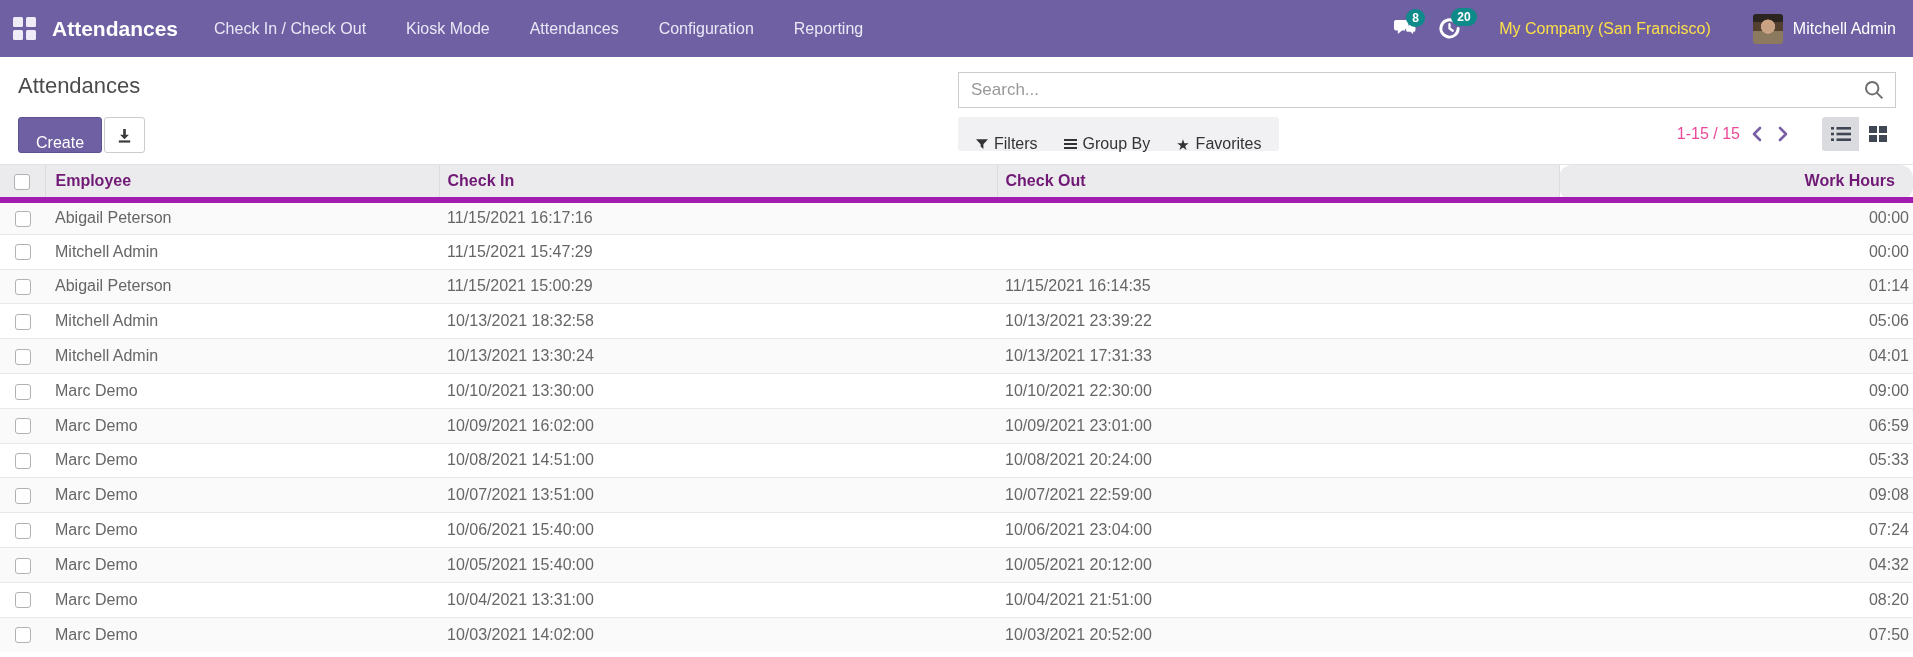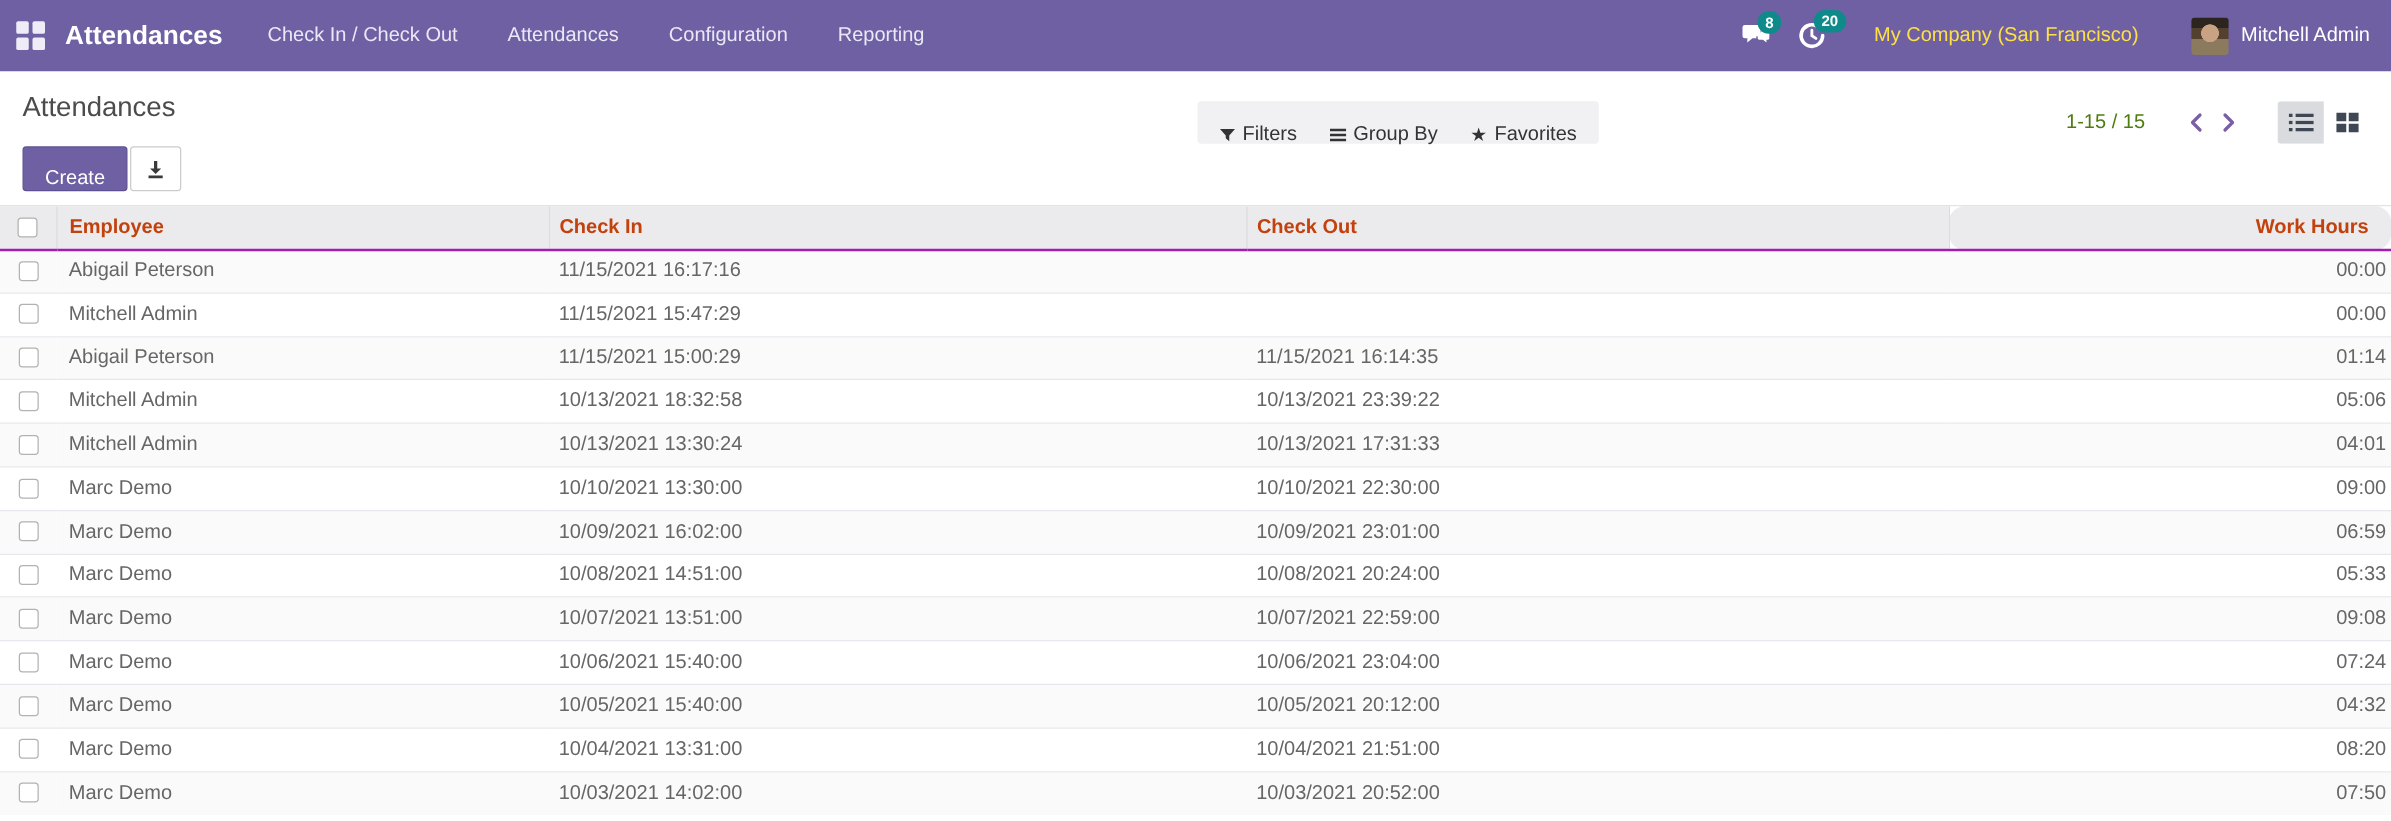--- a/index.html
+++ b/index.html
@@ -61,34 +61,34 @@
   .filter-bar { display: flex; align-items: center; height: 34px;
     background: #f1f1f4; border-radius: 3px; padding: 0 18px; }
   .filter-btn { display: flex; align-items: center; font-size: 16px; color: #333;
     background: none; border: none; cursor: pointer; margin-right: 26px;
     font-family: inherit; margin-top: 20px; }
   .filter-btn:last-child { margin-right: 0; }
   .filter-btn .f-icon { margin-right: 6px; display: flex; align-items: center; }
   .star-glyph { font-size: 15px; color: #333; line-height: 1; }
 
   .pager-group { display: flex; align-items: center; }
-  .pager-text { font-size: 16px; color: #4d7c0f; margin-right: 28px; text-align: right; }
+  .pager-text { font-size: 16px; color: #ec4899; margin-right: 4px; text-align: right; }
   .pager-arrow { background: none; border: none; cursor: pointer; padding: 4px 8px;
     display: flex; align-items: center; }
   .switcher { display: flex; margin-left: 26px; border-radius: 3px; overflow: hidden; }
   .switch-btn { width: 37px; height: 34px; display: flex; align-items: center;
     justify-content: center; background: transparent; border: none; cursor: pointer; }
   .switch-btn.active { background: #d9dbde; }
 
   
   table.o-list { width: 100%; border-collapse: collapse; table-layout: fixed;
     margin-top: 11px; }
   thead th { height: 35px; background: #ebebee; font-size: 16px; font-weight: bold;
-    color: #c2410c; text-align: left; padding-left: 8px;
-    border-bottom: 2px solid #a21caf; border-top: 1px solid #e3e3e7;
+    color: #701a75; text-align: left; padding-left: 8px;
+    border-bottom: 6px solid #a21caf; border-top: 1px solid #e3e3e7;
     border-left: 1px solid #dcdce0; cursor: pointer; }
   thead th:first-child { border-left: none; cursor: default; }
   thead th.col-employee { padding-left: 10px; }
   thead th.col-workhours { text-align: right; padding-right: 18px; border-radius: 13px; }
   tbody td { height: 34.8px; font-size: 16px; color: #666; padding-left: 8px;
     white-space: nowrap; overflow: hidden; cursor: pointer; }
   tbody tr { border-top: 1px solid #e7e7ee; }
   tbody tr:first-child { border-top: none; }
   tbody tr:nth-child(odd) { background: #fafafb; }
   td.cell-employee { padding-left: 10px; }
@@ -106,20 +106,21 @@
       <span class="grid-icon">
           <i></i>
           <i></i>
           <i></i>
           <i></i>
         </span>
     </div>
     <a class="brand">Attendances</a>
     <nav class="nav-menu">
       <a>Check In / Check Out</a>
+      <a>Kiosk Mode</a>
       <a>Attendances</a>
       <a>Configuration</a>
       <a>Reporting</a>
     </nav>
   </div>
   <div class="nav-right">
     <div class="nav-icon-btn">
       <span style="display:flex;">
         <svg width="25" height="21" viewBox="0 0 25 21">
           <path fill="#ffffff" d="M3 2h10.5a2 2 0 0 1 2 2v6.5a2 2 0 0 1-2 2H9l-4.2 3.4.1-3.4H3a2 2 0 0 1-2-2V4a2 2 0 0 1 2-2z"></path>
@@ -155,20 +156,29 @@
           <svg width="17" height="17" viewBox="0 0 18 18" fill="#3a3a3a">
             <path d="M7.6 2h2.8v6.2h3.3L9 13 4.3 8.2h3.3z"></path>
             <path d="M3 14.2h12v2.3H3z"></path>
           </svg>
         </span>
       </button>
     </div>
   </div>
 
   <div class="cp-right">
+    <div class="search-box">
+      <input type="text" placeholder="Search..." style="">
+      <span class="search-glass">
+        <svg width="22" height="22" viewBox="0 0 22 22" fill="none" stroke="#6f6f6f" stroke-width="2">
+          <circle cx="9.2" cy="9.2" r="6.2"></circle>
+          <line x1="13.9" y1="13.9" x2="19.4" y2="19.4"></line>
+        </svg>
+      </span>
+    </div>
 
     <div class="cp-row2">
       <div class="filter-bar">
         <button class="filter-btn">
           <span class="f-icon">
             <svg width="12" height="12" viewBox="0 0 12 12" fill="#333">
               <path d="M0 1.2h12L7.4 6.3v4.6L4.6 8.6V6.3z"></path>
             </svg>
           </span>
           <span>Filters</span>

